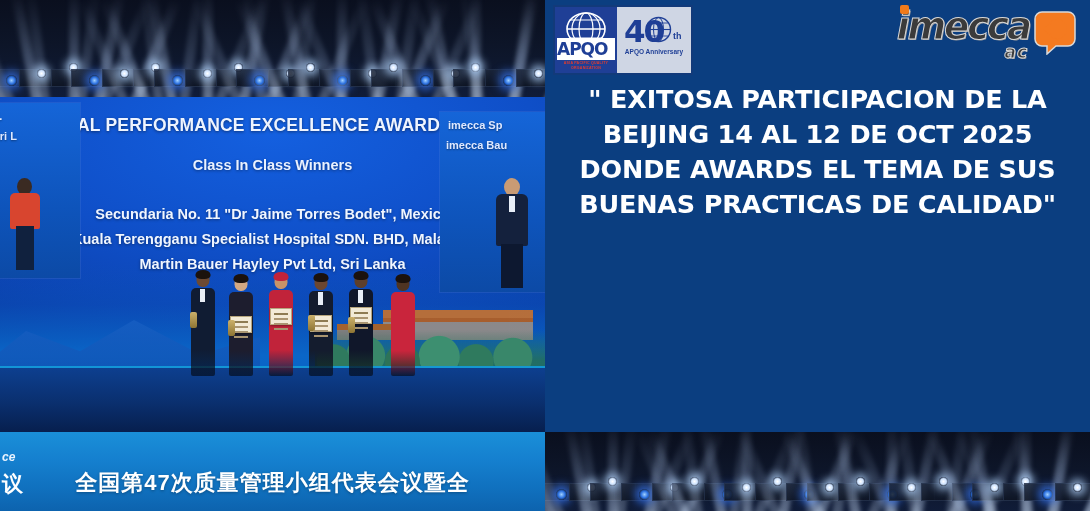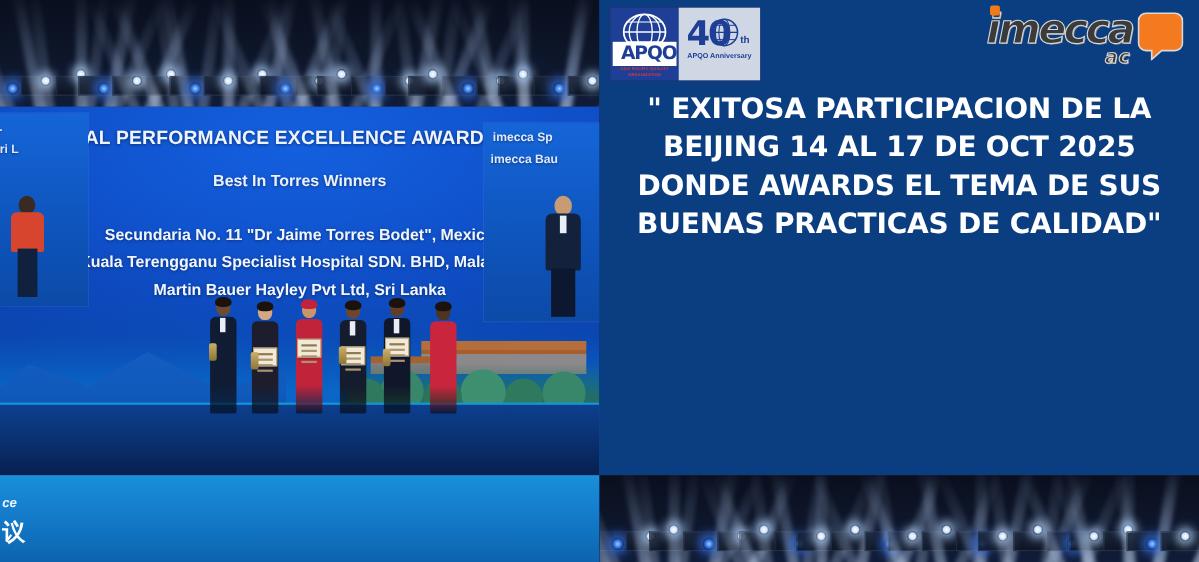--- a/index.html
+++ b/index.html
@@ -197,21 +197,21 @@
   .apqo-box {
     position: relative; width: 62px; height: 100%;
     background: #1f3f96; overflow: hidden;
   }
   .globe {
     position: absolute; left: 50%; transform: translateX(-50%); top: 5px;
     width: 42px; height: 34px;
   }
   .apqo-band {
     position: absolute; left: 2px; right: 2px; bottom: 13px; height: 22px;
-    background: #ffffff; display: flex; align-items: center; justify-content: flex-end;
+    background: #ffffff; display: flex; align-items: center; justify-content: flex-start;
   }
   .apqo-band span { color: #1f3f96; font-size: 17px; font-weight: 900; letter-spacing: -1px; font-family: "DejaVu Sans", sans-serif; }
   .apqo-foot {
     position: absolute; left: 2px; right: 2px; bottom: 1px; height: 12px;
     display: flex; align-items: center; justify-content: center; text-align: center;
     color: #e23b2e; font-size: 3.6px; font-weight: 700; line-height: 5px; letter-spacing: .2px;
   }
   .anniv-box {
     position: relative; width: 74px; height: 100%;
     background: #cfd6e4;
@@ -366,21 +366,21 @@
 
     <div class="screen">
       <div class="scenic">
         <div class="mountain"></div>
         <div class="palace"></div>
         <div class="treeline"></div>
         <div class="water"></div>
       </div>
 
       <div class="screen-title">GLOBAL PERFORMANCE EXCELLENCE AWARDS (GPEA)</div>
-      <div class="screen-sub">Best In Torres Winners</div>
+      <div class="screen-sub">Class In Class Winners</div>
       <div class="screen-winners">
         <div>Secundaria No. 11 "Dr Jaime Torres Bodet", Mexico</div>
         <div>Kuala Terengganu Specialist Hospital SDN. BHD, Malaysia</div>
         <div>Martin Bauer Hayley Pvt Ltd, Sri Lanka</div>
       </div>
 
       <div class="stage-floor"></div>
       <div id="people">
           <div class="person" style="left: 188px; width: 30px; height: 104px;">
             <div class="head" style="width: 13px; height: 15px; background: rgb(109, 74, 51);"></div>
@@ -443,20 +443,21 @@
         <div class="head" style="left:12px; top:0; width:16px; height:18px; background:#c99b74;"></div>
         <div class="body" style="left:4px; top:16px; width:32px; height:52px; background:#14213d; border-radius:6px 6px 2px 2px;"></div>
         <div class="body" style="left:17px; top:18px; width:6px; height:16px; background:#e8eef7;"></div>
         <div class="body" style="left:9px; top:66px; width:22px; height:44px; background:#0d1830;"></div>
       </div>
     </div>
 
     <div class="led-banner">
       <div class="led-side-en">ce</div>
       <div class="led-side-cn">议</div>
+      <div class="led-cn">全国第47次质量管理小组代表会议暨全</div>
     </div>
   </div>
 
   <div class="panel">
 
     <div class="logo-row">
 
       <div class="apqo-lockup">
         <div class="apqo-box">
           <svg class="globe" viewBox="0 0 42 34">
@@ -507,21 +508,21 @@
           <circle cx="21" cy="20" r="9" fill="#0b3e80" opacity="0"></circle>
           <path d="M13 20 C13 14.5 17.5 10 23 10 C28.5 10 33 14.5 33 20 C33 25.5 28.5 30 23 30 C17.5 30 13 25.5 13 20 Z" fill="#f47a20"></path>
           <path d="M9 20 L24 9.5 L24 30.5 Z" fill="#f47a20"></path>
           <path d="M20 14 L12 20 L20 26 Z" fill="#0b3e80" opacity=".0"></path>
         </svg>
       </div>
     </div>
 
     <div class="headline">
       <div>" EXITOSA PARTICIPACION DE LA</div>
-      <div>BEIJING 14 AL 17 DE OCT 2025</div>
+      <div>BEIJING 14 AL 12 DE OCT 2025</div>
       <div>DONDE AWARDS EL TEMA DE SUS</div>
       <div>BUENAS PRACTICAS DE CALIDAD"</div>
     </div>
 
 
 
     <div class="lights-band bottom" id="lights-bottom">
         <div class="truss" style="left: -7px; top: 51px;"></div>
         <div class="beam" style="left: 11px; height: 119px; transform: rotate(-22deg);"></div>
         <div class="beam" style="left: 16px; height: 109px; opacity: 0.6; transform: rotate(-22.5deg);"></div>

